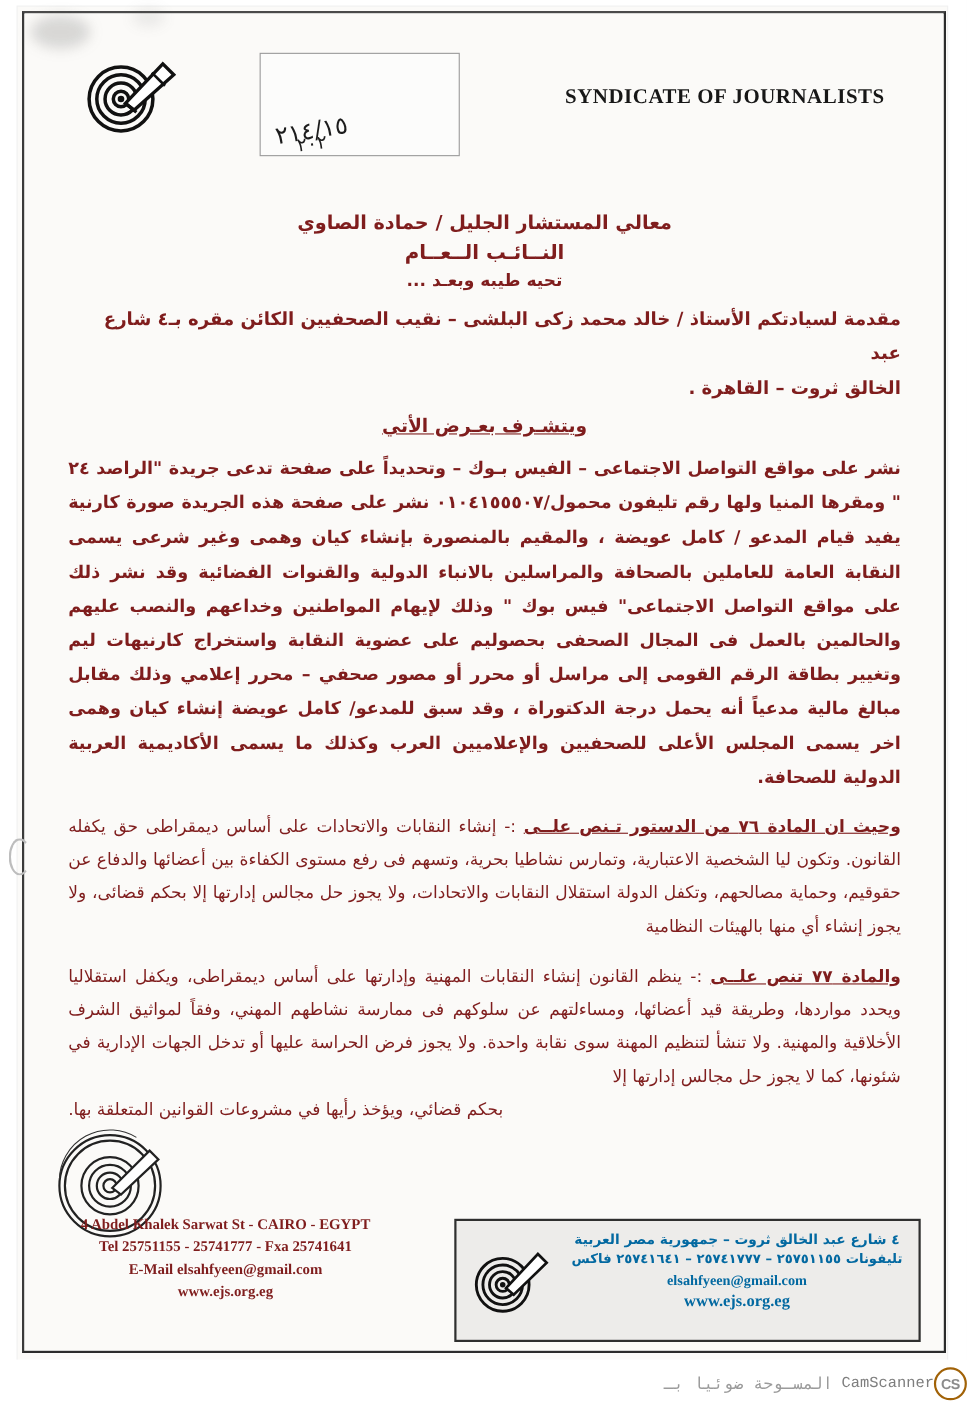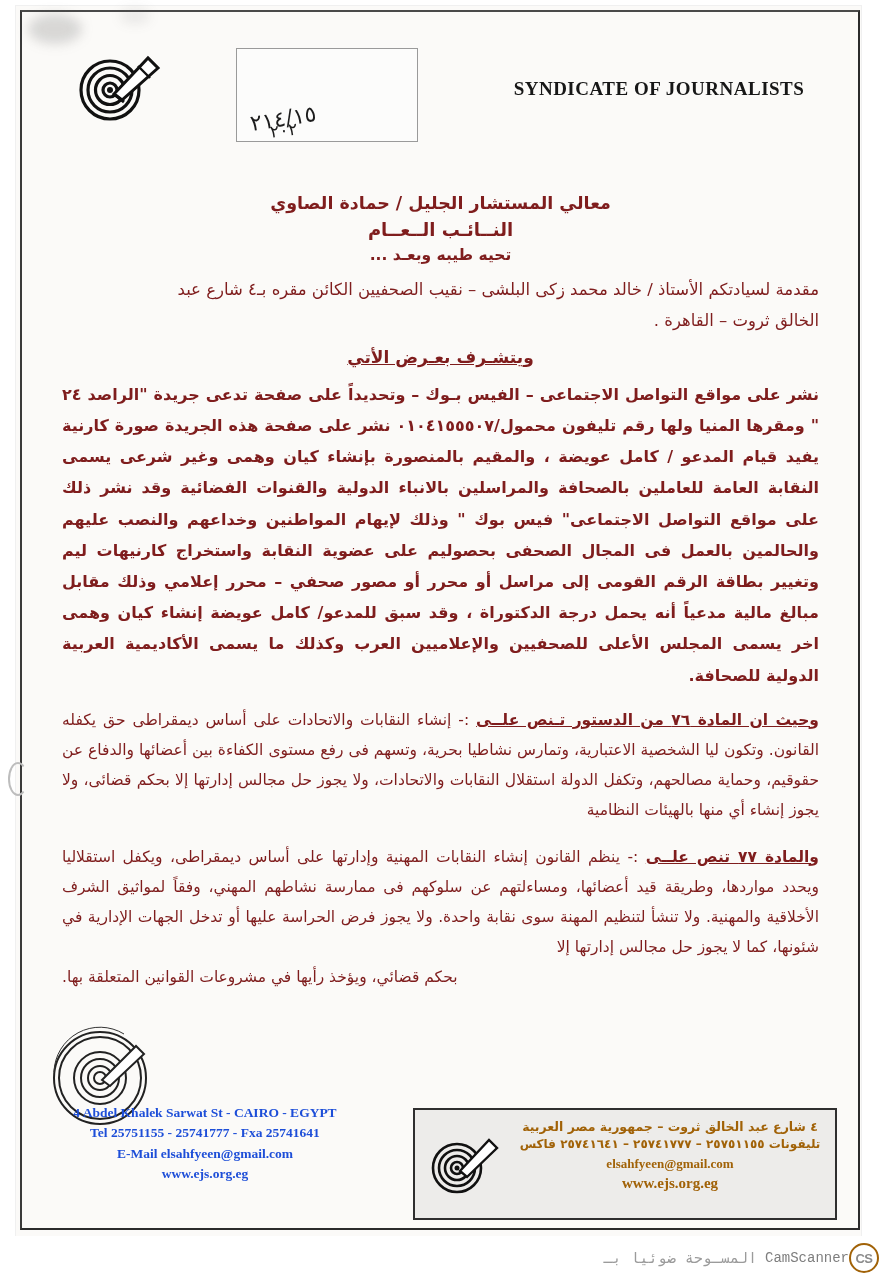--- a/index.html
+++ b/index.html
@@ -148,21 +148,21 @@
     margin: 1px 0 6px 0;
   }
   .greeting {
     text-align: center;
     font-size: 15.5px;
     font-weight: bold;
     margin: 4px 0 10px 0;
   }
   .intro {
     font-size: 16.5px;
-    font-weight: normal;
+    font-weight: bold;
     line-height: 1.9;
     margin: 0 0 4px 0;
     text-align: right;
   }
   .intro .tail {
     display: block;
     text-align: right;
   }
   .section-head {
     text-align: center;
@@ -208,21 +208,21 @@
     width: 120px;
     height: 108px;
   }
   #footer-en {
     position: absolute;
     left: 40px;
     bottom: 96px;
     width: 330px;
     font-family: "Liberation Serif", serif;
     font-size: 13.5px;
-    color: #1d4ed8;
+    color: #7f1d1d;
     font-weight: bold;
     line-height: 1.5;
     direction: ltr;
     text-align: center;
   }
   #footer-stamp {
     position: absolute;
     right: 42px;
     bottom: 60px;
     width: 420px;
@@ -239,21 +239,21 @@
     height: 66px;
   }
   #footer-stamp .st-text {
     position: absolute;
     right: 10px;
     top: 8px;
     width: 310px;
     direction: rtl;
     text-align: center;
     font-family: "DejaVu Sans", sans-serif;
-    color: #a16207;
+    color: #0369a1;
     font-weight: bold;
   }
   .st-l1 { font-size: 12.5px; line-height: 1.45; }
   .st-l2 { font-size: 12px; line-height: 1.45; }
   .st-l3 { font-size: 13px; line-height: 1.5; direction: ltr; font-family: "Liberation Serif", serif;}
   .st-l4 { font-size: 15px; line-height: 1.4; direction: ltr; font-family: "Liberation Serif", serif;}
 
   
   #cs-bar {
     position: absolute;

